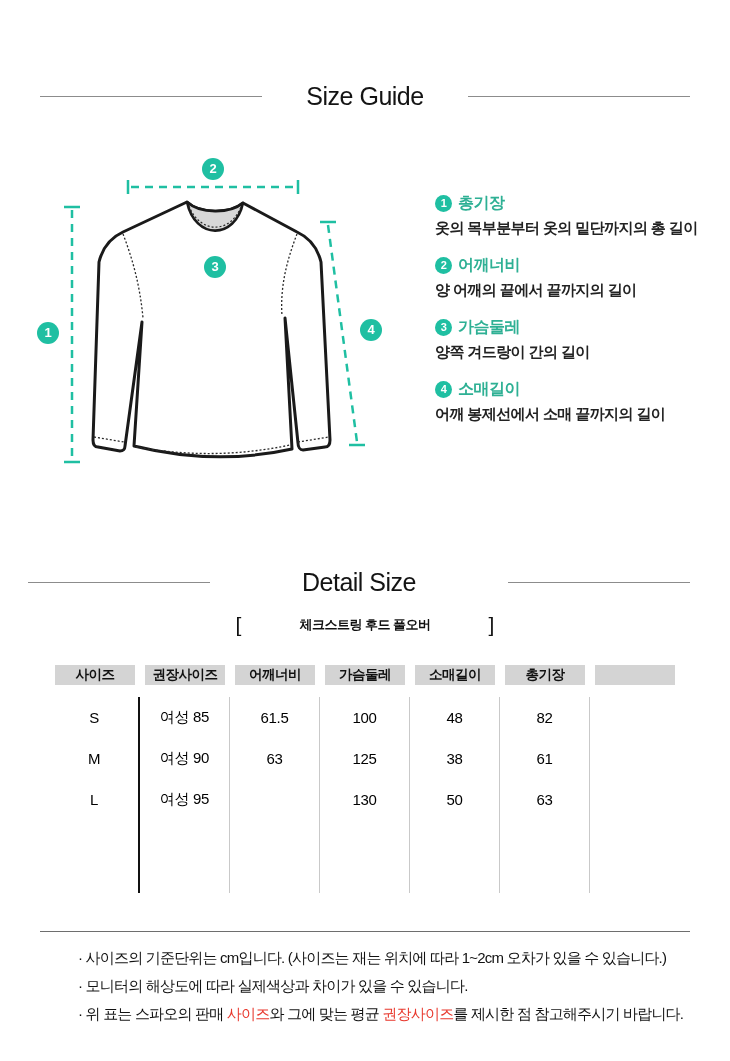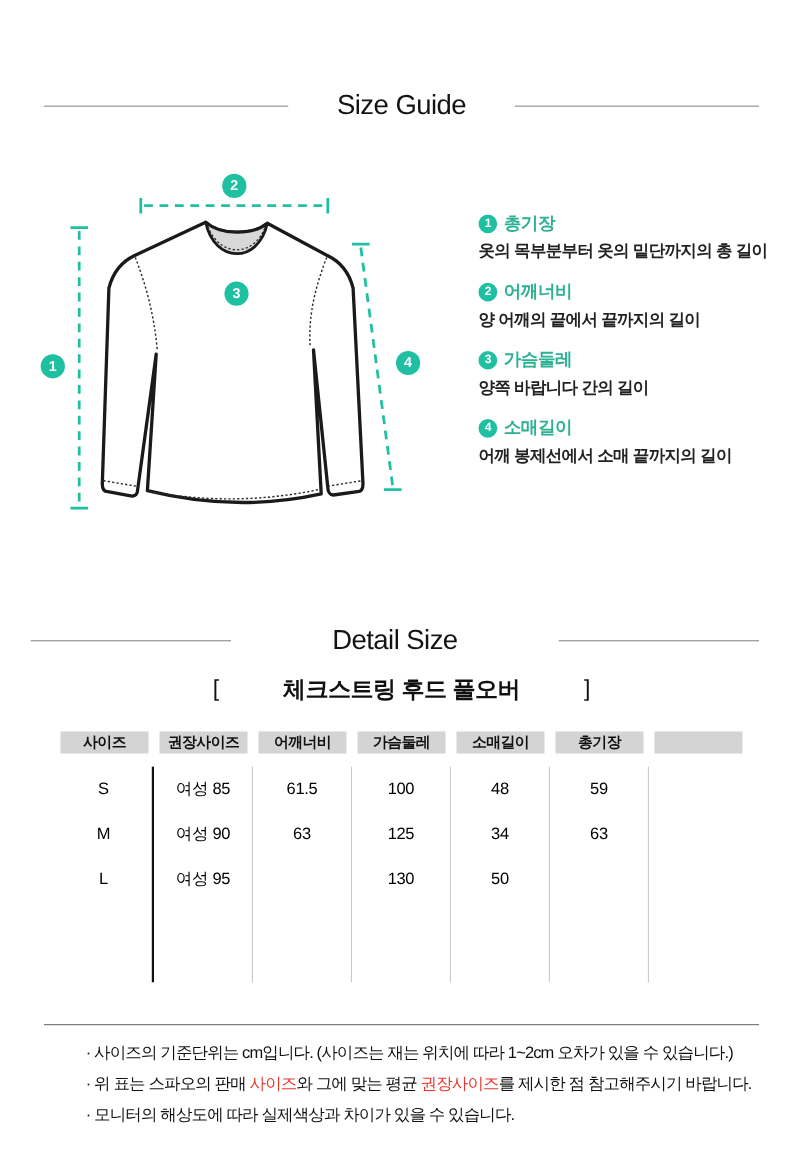--- a/index.html
+++ b/index.html
@@ -30,21 +30,21 @@
                      color:#2eb094; letter-spacing:-0.5px; }
   .guide-item .lbl .mk-s { width:17px; height:17px; border-radius:50%; background:#1fbfa2; color:#fff;
                      font-size:11px; font-weight:700; line-height:17px; text-align:center; flex:0 0 17px; }
   .guide-item .dsc { margin-top:5px; font-size:15px; font-weight:700; color:#222; letter-spacing:-0.6px; white-space:nowrap; }
   #gi0 { top:0; } #gi1 { top:62px; } #gi2 { top:124px; } #gi3 { top:186px; }
 
   
   .product-row { position:absolute; left:0; top:613px; width:730px; display:flex; justify-content:center;
                  align-items:center; gap:58px; }
   .bracket { font-size:21px; font-weight:400; color:#111; }
-  .product-name { font-size:21px; font-weight:700; color:#111; letter-spacing:-0.5px;text-align:center; }
+  .product-name { font-size:13px; font-weight:700; color:#111; letter-spacing:-0.5px;text-align:center; }
 
   
   .thead { position:absolute; left:0; top:665px; width:730px; height:20px; }
   .th { position:absolute; top:0; height:20px; width:80px; background:#d4d4d4; color:#111;
         font-size:13.5px; font-weight:700; text-align:center; line-height:20px; letter-spacing:-0.5px; }
   .tbody { position:absolute; left:50px; top:697px; width:630px; height:196px; display:flex; }
   .tcol { width:90px; height:196px; }
   .tcol.c0 { border-right:2px solid #111; }
   .tcol.mid { border-right:1px solid #c9c9c9; }
   .td { height:41px; display:flex; align-items:center; justify-content:center;
@@ -121,21 +121,21 @@
           <span class="mk-s">2</span>
           <span>어깨너비</span>
         </div>
       <div class="dsc">양 어깨의 끝에서 끝까지의 길이</div>
     </div>
     <div class="guide-item" id="gi2">
       <div class="lbl">
           <span class="mk-s">3</span>
           <span>가슴둘레</span>
         </div>
-      <div class="dsc">양쪽 바랍니다 간의 길이</div>
+      <div class="dsc">양쪽 겨드랑이 간의 길이</div>
     </div>
     <div class="guide-item" id="gi3">
       <div class="lbl">
           <span class="mk-s">4</span>
           <span>소매길이</span>
         </div>
       <div class="dsc">어깨 봉제선에서 소매 끝까지의 길이</div>
     </div>
   </div>
 
@@ -176,30 +176,31 @@
       <div class="td">61.5</div>
       <div class="td">63</div>
     </div>
     <div class="tcol mid">
       <div class="td">100</div>
       <div class="td">125</div>
       <div class="td">130</div>
     </div>
     <div class="tcol mid">
       <div class="td">48</div>
-      <div class="td">34</div>
+      <div class="td">38</div>
       <div class="td">50</div>
     </div>
     <div class="tcol mid">
-      <div class="td">59</div>
+      <div class="td">82</div>
+      <div class="td">61</div>
       <div class="td">63</div>
     </div>
     <div class="tcol"></div>
   </div>
 
   <div class="notes-rule"></div>
   <div class="notes">
     <div>· 사이즈의 기준단위는 cm입니다. (사이즈는 재는 위치에 따라 1~2cm 오차가 있을 수 있습니다.)</div>
+    <div>· 모니터의 해상도에 따라 실제색상과 차이가 있을 수 있습니다.</div>
     <div><span>· 위 표는 스파오의 판매 </span><span class="red">사이즈</span><span>와 그에 맞는 평균 </span><span class="red">권장사이즈</span><span>를 제시한 점 참고해주시기 바랍니다.</span></div>
-    <div>· 모니터의 해상도에 따라 실제색상과 차이가 있을 수 있습니다.</div>
   </div>
 
 </div>
 
 </body></html>

